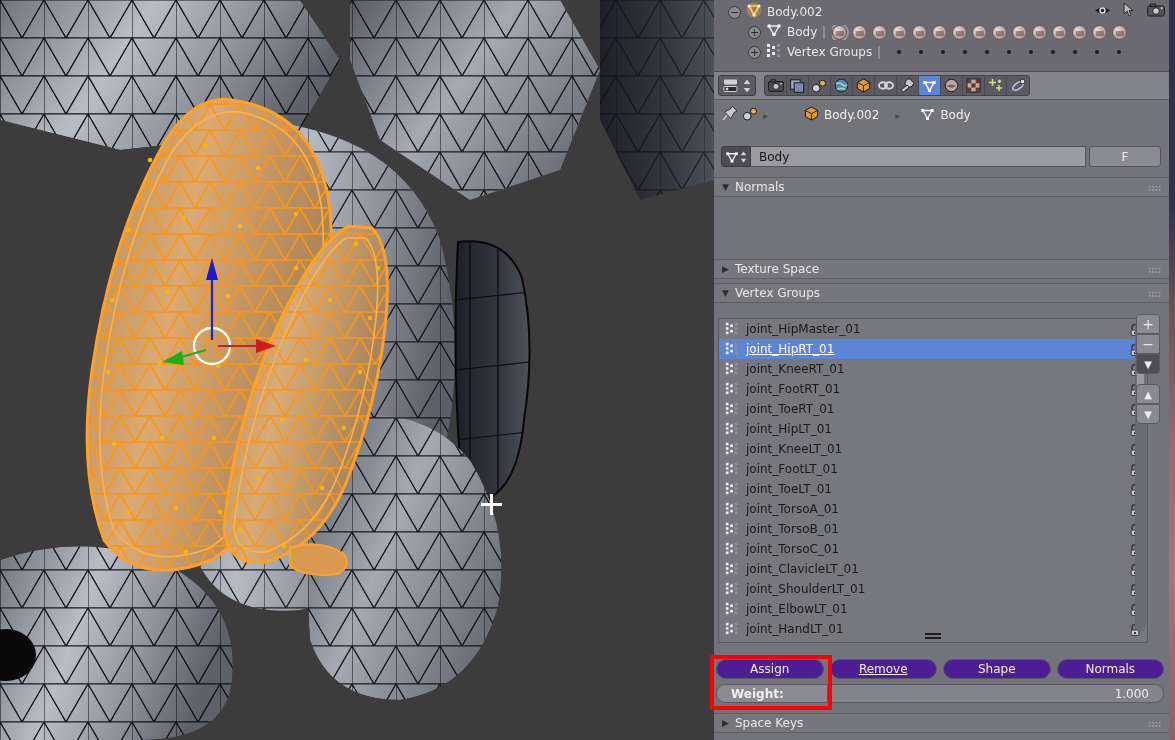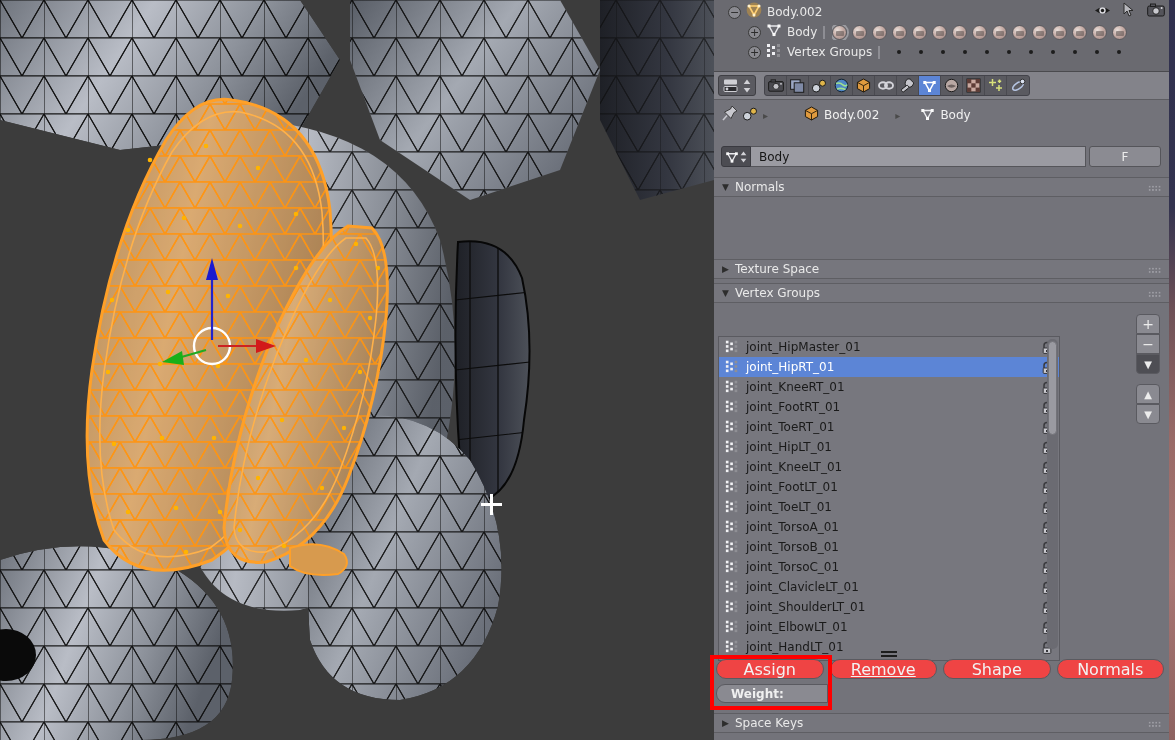--- a/index.html
+++ b/index.html
@@ -135,31 +135,31 @@
   }
   .tri { margin-right: 6px; font-size: 9px; color: #2d2d2d; }
   .grip {
     position: absolute; right: 8px; top: 7px; width: 13px; height: 7px;
     background-image: radial-gradient(circle, #9d9da4 1px, transparent 1.2px);
     background-size: 3.3px 3.3px;
   }
 
   
   .vglist {
-    position: absolute; left: 718px; top: 336px; width: 342px; height: 325px;
+    position: absolute; left: 718px; top: 318px; width: 430px; height: 325px;
     background: #77777e; border: 1px solid #5a5a60; overflow: hidden;
   }
   .vg-rows { position: absolute; left: 0; top: 0; right: 0; }
   .vg-row {
     height: 20px; display: flex; align-items: center; padding-left: 6px;
     position: relative;
   }
   .vg-row.sel { background: #5c85d6; }
   .vg-name { font-size: 12px; color: #1a1a1a; margin-left: 7px; }
-  .vg-row.sel .vg-name { color: #ffffff; }
+  .vg-row.sel .vg-name { color: #ffffff; text-decoration: underline; }
   .vg-lock { position: absolute; right: 5px; top: 3px; }
   .vg-grip {
     position: absolute; left: 50%; bottom: 3px; transform: translateX(-50%);
     width: 16px; height: 6px;
     background: linear-gradient(#1d1d1d 0 2px, transparent 2px 4px, #1d1d1d 4px 6px);
   }
   .vg-scroll {
     position: absolute; right: 1px; top: 2px; width: 11px; height: 310px;
     background: #6b6b72; border-radius: 5px;
   }
@@ -172,22 +172,22 @@
   }
   .sq-btn {
     width: 24px; height: 20px; background: #8a8a91; border: 1px solid #5a5a60;
     display: flex; align-items: center; justify-content: center;
     color: #ececec; font-size: 14px; margin-bottom: 0;
   }
   .sq-btn.top { border-radius: 4px 4px 0 0; }
   .sq-btn.bot { border-radius: 0 0 4px 4px; }
   .sq-btn.dark { background: #4e4e54; }
   .act-btn {
-    height: 20px; background: #ef4444; border: 1px solid #5a5a60;
-    border-radius: 10px; font-size: 16px; color: #f2f2f2;
+    height: 20px; background: #4c1d95; border: 1px solid #5a5a60;
+    border-radius: 10px; font-size: 12px; color: #f2f2f2;
     display: flex; align-items: center; justify-content: center;
   }
   .redbox {
     position: absolute; border: 4px solid #ff0000; pointer-events: none;
   }
   .wt-lbl {
     position: absolute; height: 19px; border-radius: 9px 0 0 9px;
     background: #8a8a91; border: 1px solid #5a5a60;
     font-size: 12px; color: #f0f0f0; display: flex; align-items: center;
     padding-left: 14px;
@@ -1038,20 +1038,21 @@
   </div>
 
   <div style="position:absolute; left:716px; top:659px; width:448px; display:flex; gap:6px;">
     <div class="act-btn" style="width:108px;">Assign</div>
     <div class="act-btn" style="width:108px;text-decoration:underline;">Remove</div>
     <div class="act-btn" style="width:108px;">Shape</div>
     <div class="act-btn" style="width:108px;">Normals</div>
   </div>
 
   <div class="wt-lbl" style="left:716px; top:684px; width:112px;font-weight:bold;">Weight:</div>
+  <div class="wt-val" style="left:828px; top:684px; width:336px;">1.000</div>
 
   <div class="redbox" style="left:710px; top:655px; width:122px; height:55px;"></div>
 
   <div class="panel-hdr" style="left:714px; top:713px; width:455px;">
     <span class="tri">▶</span>
     <span>Space Keys</span>
     <span class="grip"></span>
   </div>
 
   <div class="edge-strip"></div>

